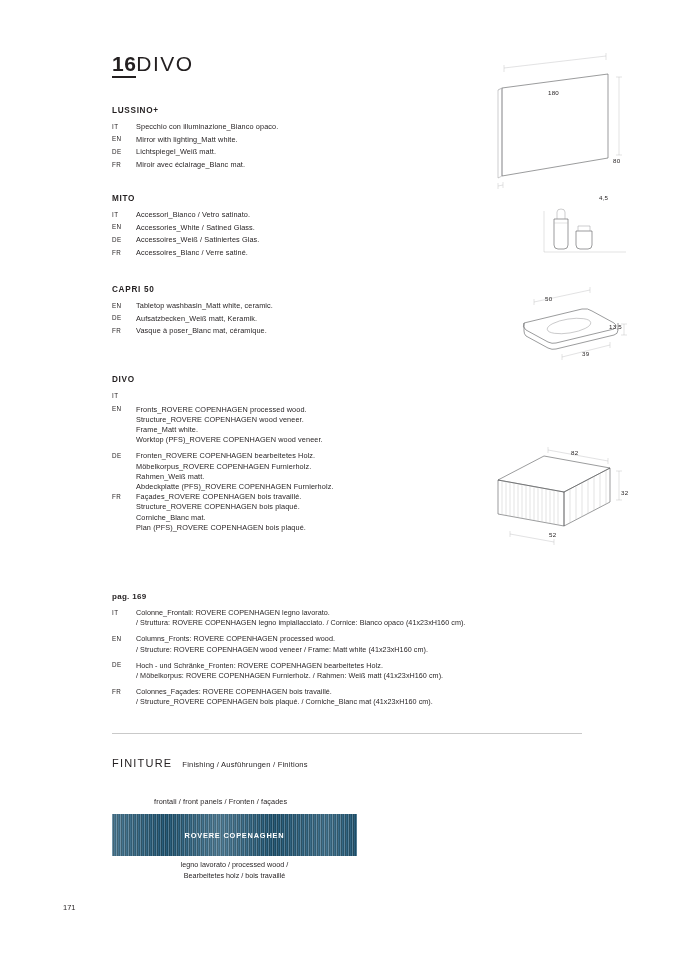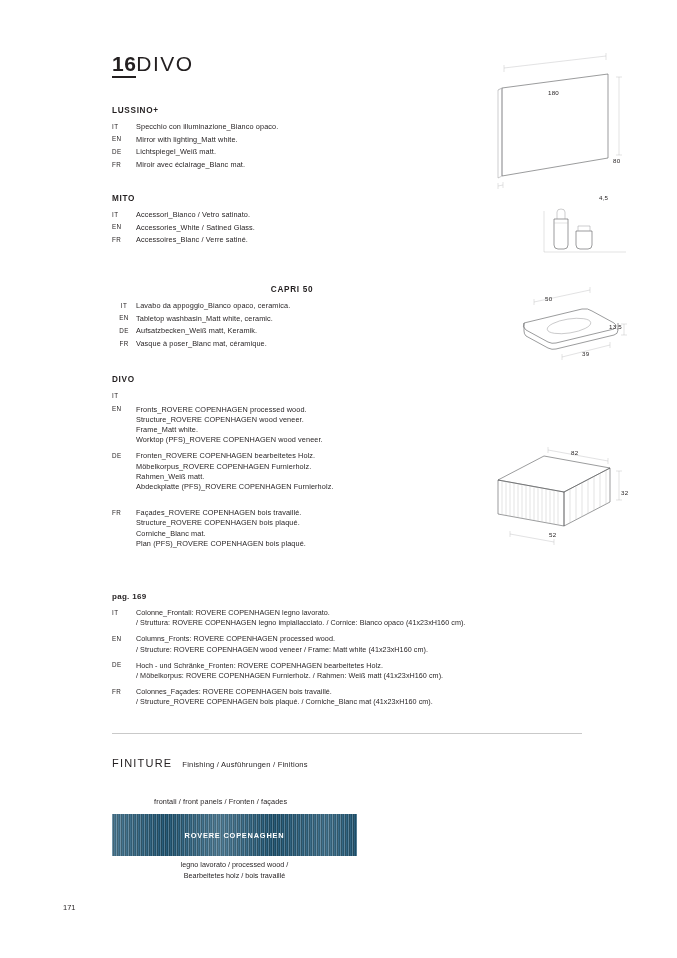--- a/index.html
+++ b/index.html
@@ -250,31 +250,31 @@
     <div class="block-title">MITO</div>
     <div class="row">
       <div class="lang">IT</div>
       <div class="txt">Accessori_Bianco / Vetro satinato.</div>
     </div>
     <div class="row">
       <div class="lang">EN</div>
       <div class="txt">Accessories_White / Satined Glass.</div>
     </div>
     <div class="row">
+      <div class="lang">DE</div>
+      <div class="txt">Accessoires_Weiß / Satiniertes Glas.</div>
+    </div>
+    <div class="row">
       <div class="lang">FR</div>
       <div class="txt">Accessoires_Blanc / Verre satiné.</div>
     </div>
   </div>
 
-  <div class="block" style="top:285px;text-align:center;">
+  <div class="block" style="top:285px;">
     <div class="block-title">CAPRI 50</div>
-    <div class="row">
-      <div class="lang">IT</div>
-      <div class="txt">Lavabo da appoggio_Bianco opaco, ceramica.</div>
-    </div>
     <div class="row">
       <div class="lang">EN</div>
       <div class="txt">Tabletop washbasin_Matt white, ceramic.</div>
     </div>
     <div class="row">
       <div class="lang">DE</div>
       <div class="txt">Aufsatzbecken_Weiß matt, Keramik.</div>
     </div>
     <div class="row">
       <div class="lang">FR</div>
@@ -287,21 +287,21 @@
     <div class="row" style="margin-bottom:6px;">
       <div class="lang">IT</div>
     </div>
     <div class="row" style="margin-bottom:6px;">
       <div class="lang">EN</div>
       <div class="txt">Fronts_ROVERE COPENHAGEN processed wood.
 Structure_ROVERE COPENHAGEN wood veneer.
 Frame_Matt white.
 Worktop (PFS)_ROVERE COPENHAGEN wood veneer.</div>
     </div>
-    <div class="row" style="margin-bottom:16px;">
+    <div class="row" style="margin-bottom:0;">
       <div class="lang">DE</div>
       <div class="txt">Fronten_ROVERE COPENHAGEN bearbeitetes Holz.
 Möbelkorpus_ROVERE COPENHAGEN Furnierholz.
 Rahmen_Weiß matt.
 Abdeckplatte (PFS)_ROVERE COPENHAGEN Furnierholz.</div>
     </div>
     <div class="row" style="margin-bottom:6px;">
       <div class="lang">FR</div>
       <div class="txt">Façades_ROVERE COPENHAGEN bois travaillé.
 Structure_ROVERE COPENHAGEN bois plaqué.

